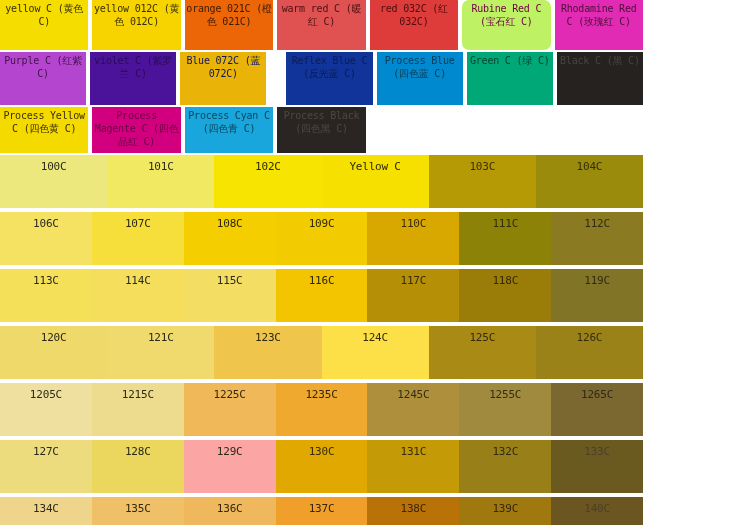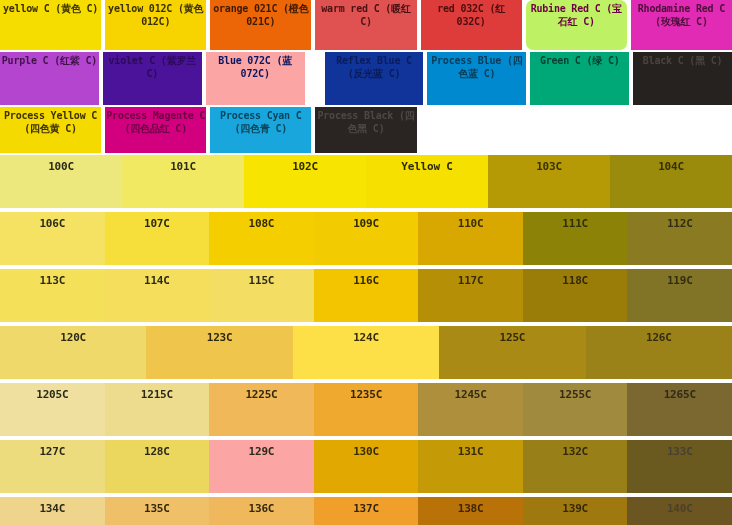--- a/index.html
+++ b/index.html
@@ -15,23 +15,22 @@
   }
 
   #chart {
     width: 732px;
     height: 525px;
     position: relative;
   }
 
   .band {
     display: flex;
-    width: 732px;
+    width: 643px;
     box-sizing: border-box;
-    font-weight: bold;
   }
 
   .named-row {
     column-gap: 4px;
     margin-bottom: 2px;
   }
 
   .named-cell {
     flex: 1 1 0;
     min-width: 0;
@@ -105,21 +104,21 @@
       </div>
   </div>
 
   <div class="band named-row r2">
     <div class="named-cell" style="background: rgb(180, 69, 206); color: rgb(64, 20, 74);">
         <span>Purple C (红紫 C)</span>
       </div>
     <div class="named-cell" style="background: rgb(75, 19, 153); color: rgb(43, 11, 88);">
         <span>violet C (紫罗兰 C)</span>
       </div>
-    <div class="named-cell" style="background: #fca5a5; color: rgb(10, 23, 96);">
+    <div class="named-cell" style="background: #eab308; color: rgb(10, 23, 96);">
         <span>Blue 072C (蓝 072C)</span>
       </div>
     <div class="named-cell" style="background: rgb(17, 52, 154); color: rgb(10, 28, 89); margin-left: 16px;">
         <span>Reflex Blue C (反光蓝 C)</span>
       </div>
     <div class="named-cell" style="background: rgb(0, 137, 206); color: rgb(10, 60, 87);">
         <span>Process Blue (四色蓝 C)</span>
       </div>
     <div class="named-cell" style="background: rgb(0, 168, 120); color: rgb(5, 66, 49);">
         <span>Green C (绿 C)</span>
@@ -219,20 +218,23 @@
       </div>
     <div class="swatch" style="background: rgb(130, 116, 38); color: rgb(50, 45, 18);">
         <span>119C</span>
       </div>
   </div>
 
   <div class="band grid grow">
     <div class="swatch" style="background: rgb(239, 217, 106); color: rgb(43, 42, 24);">
         <span>120C</span>
       </div>
+    <div class="swatch" style="background: rgb(240, 217, 109); color: rgb(43, 42, 24);">
+        <span>121C</span>
+      </div>
     <div class="swatch" style="background: rgb(239, 198, 75); color: rgb(46, 39, 16);">
         <span>123C</span>
       </div>
     <div class="swatch" style="background: #fde047; color: rgb(56, 44, 6);">
         <span>124C</span>
       </div>
     <div class="swatch" style="background: rgb(169, 138, 20); color: rgb(53, 41, 10);">
         <span>125C</span>
       </div>
     <div class="swatch" style="background: rgb(154, 130, 24); color: rgb(52, 45, 14);">

